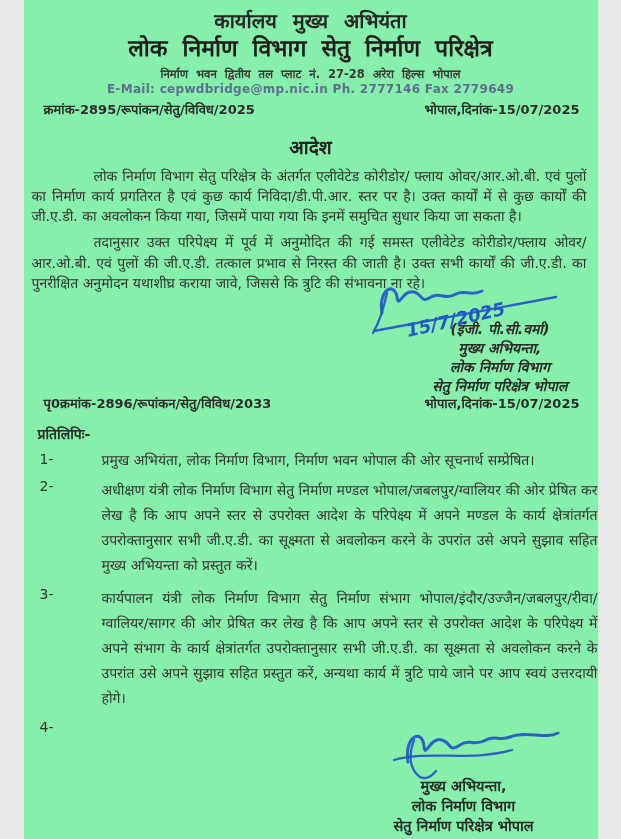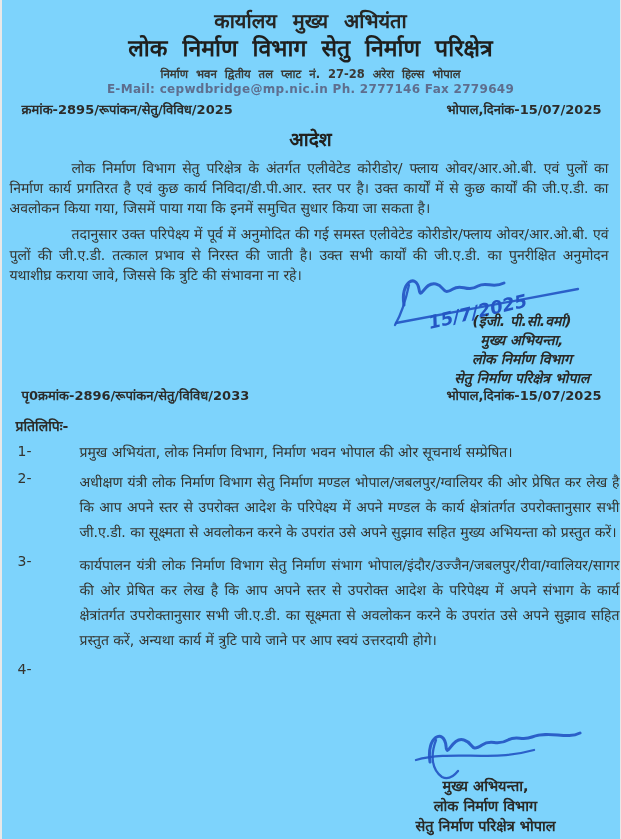--- a/index.html
+++ b/index.html
@@ -1,31 +1,31 @@
 <!DOCTYPE html>
 <html lang="hi" style="--signature-blue: #2456c4; --contact-blue: #5e6e8e;"><head>
 <meta charset="utf-8">
 <style>
   html,body { margin:0; padding:0; background:#e8e8e8; }
   .page {
-    width:618px; height:839px; margin:0 auto; position:relative;
-    background:#7dd3fc; overflow:hidden;
+    width:574px; height:839px; margin:0 auto; position:relative;
+    background:#86efac; overflow:hidden;
     font-family:"DejaVu Sans","Liberation Sans",sans-serif;
     color:#33332f;
   }
   
   .doc-header { text-align:center; padding-top:8px; }
   .h1 { font-size:20px; font-weight:bold; word-spacing:9px; color:#262624; line-height:1.3; }
   .h2 { font-size:23px; font-weight:bold; word-spacing:7px; color:#1f1f1d; line-height:1.3; }
   .h3 { font-size:11.5px; font-weight:bold; word-spacing:4px; color:#3a3a36; margin-top:2px; }
   .h4 { font-size:12px; font-weight:bold; color:var(--contact-blue,#5e6e8e); margin-top:1px; letter-spacing:.3px; }
   
   .ref-row { display:flex; justify-content:space-between; align-items:baseline;
              padding:4px 18px 0 20px; font-size:13px; font-weight:bold; color:#2c2c2a; }
-  .order-title { text-align:center; font-size:19px; font-weight:bold; color:#22221f; margin-top:8px; }
+  .order-title { text-align:center; font-size:19px; font-weight:bold; color:#22221f; margin-top:16px; }
   
   .para { margin:6px 11px 0 8px; font-size:14px; line-height:1.44; text-align:justify;
           text-indent:62px; color:#34342f; }
   
   .sig-lines { font-weight:bold; text-align:center; color:#2a2a27; }
   .sig1 { position:relative; height:97px; }
   .sig1 .ink { position:absolute; top:-16px; right:16px; }
   .sig1 .sig-lines { position:absolute; top:27px; right:30px; font-size:14px; line-height:1.35;font-style:italic; }
   .sig2 { position:absolute; right:16px; bottom:3px; width:236px; text-align:center; }
   .sig2 .sig-lines { font-size:14.5px; line-height:1.38; }

